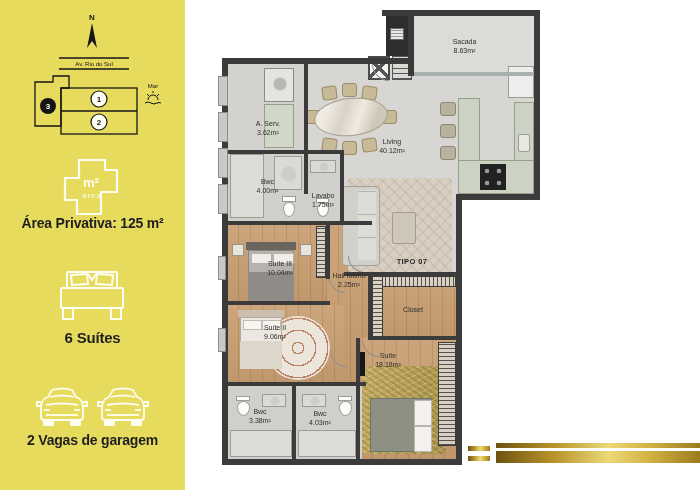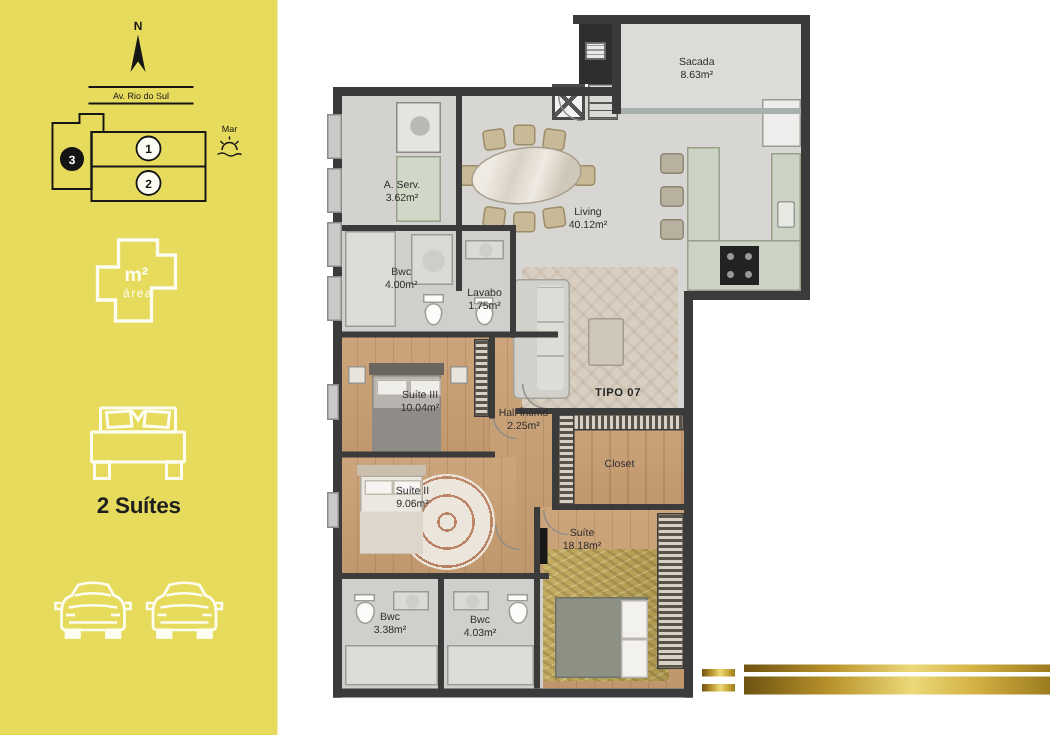--- a/index.html
+++ b/index.html
@@ -73,33 +73,34 @@
         <line x1="142" y1="86" x2="140" y2="88"></line>
         <path d="M128,95 Q131,93 134,95 Q137,97 140,95 Q142,94 144,95"></path>
       </g>
     </svg>
 
     <svg style="position:absolute;left:61px;top:158px;" width="62" height="58" viewBox="0 0 62 58">
       <path d="M18,2 H44 V12 H56 V34 H40 V56 H16 V42 H4 V20 H18 Z" fill="none" stroke="#fdfdf2" stroke-width="2.2"></path>
       <text x="22" y="29" fill="#fdfdf2" font-size="13" font-weight="bold">m²</text>
       <text x="21" y="40" fill="#fdfdf2" font-size="8" letter-spacing="1">área</text>
     </svg>
+    <div class="flabel" style="top:215px;font-size:14px;">Área Privativa: 125 m²</div>
 
     <svg style="position:absolute;left:53px;top:270px;" width="78" height="56" viewBox="0 0 78 56">
       <g fill="none" stroke="#fdfdf2" stroke-width="2">
         <rect x="14" y="2" width="50" height="16" rx="1"></rect>
         <path d="M18,5 L34,4 L35,14 L19,15 Z"></path>
         <path d="M44,4 L60,5 L59,15 L43,14 Z"></path>
         <path d="M35,4 L39,10 L43,4"></path>
         <rect x="8" y="18" width="62" height="20" rx="1"></rect>
         <rect x="10" y="38" width="10" height="11"></rect>
         <rect x="58" y="38" width="10" height="11"></rect>
       </g>
     </svg>
-    <div class="flabel" style="top:329px;font-size:15px;">2 Suítes</div>
+    <div class="flabel" style="top:329px;font-size:15px;">6 Suítes</div>
 
     <svg style="position:absolute;left:36px;top:384px;" width="52" height="44" viewBox="0 0 52 44">
       <g fill="none" stroke="#fdfdf2" stroke-width="1.8">
         <path d="M5,24 Q5,15 12,13 L16,6 Q26,3 36,6 L40,13 Q47,15 47,24 L47,33 Q47,36 44,36 L8,36 Q5,36 5,33 Z"></path>
         <path d="M14,13 Q26,10 38,13"></path>
         <path d="M10,21 Q26,18 42,21"></path>
         <line x1="8" y1="26" x2="14" y2="26"></line>
         <line x1="38" y1="26" x2="44" y2="26"></line>
         <path d="M10,31 H42"></path>
         <path d="M5,18 H1 V22 H5"></path>
@@ -115,20 +116,21 @@
         <path d="M10,21 Q26,18 42,21"></path>
         <line x1="8" y1="26" x2="14" y2="26"></line>
         <line x1="38" y1="26" x2="44" y2="26"></line>
         <path d="M10,31 H42"></path>
         <path d="M5,18 H1 V22 H5"></path>
         <path d="M47,18 H51 V22 H47"></path>
         <rect x="8" y="36" width="9" height="5" fill="#fdfdf2"></rect>
         <rect x="35" y="36" width="9" height="5" fill="#fdfdf2"></rect>
       </g>
     </svg>
+    <div class="flabel" style="top:432px;font-size:14px;">2 Vagas de garagem</div>
   </div>
 
   <div id="plan">
 
     <div class="fl" style="left:86px;top:48px;width:226px;height:142px;"></div>
     <div class="fl" style="left:120px;top:54px;width:114px;height:212px;"></div>
     <div class="fl" style="left:190px;top:4px;width:124px;height:62px;background:#dcdbd7;"></div>
     <div class="fl" style="left:4px;top:54px;width:82px;height:90px;background:#d4d2ce;"></div>
     <div class="fl tile" style="left:4px;top:140px;width:82px;height:75px;"></div>
     <div class="fl tile" style="left:84px;top:144px;width:38px;height:71px;"></div>

